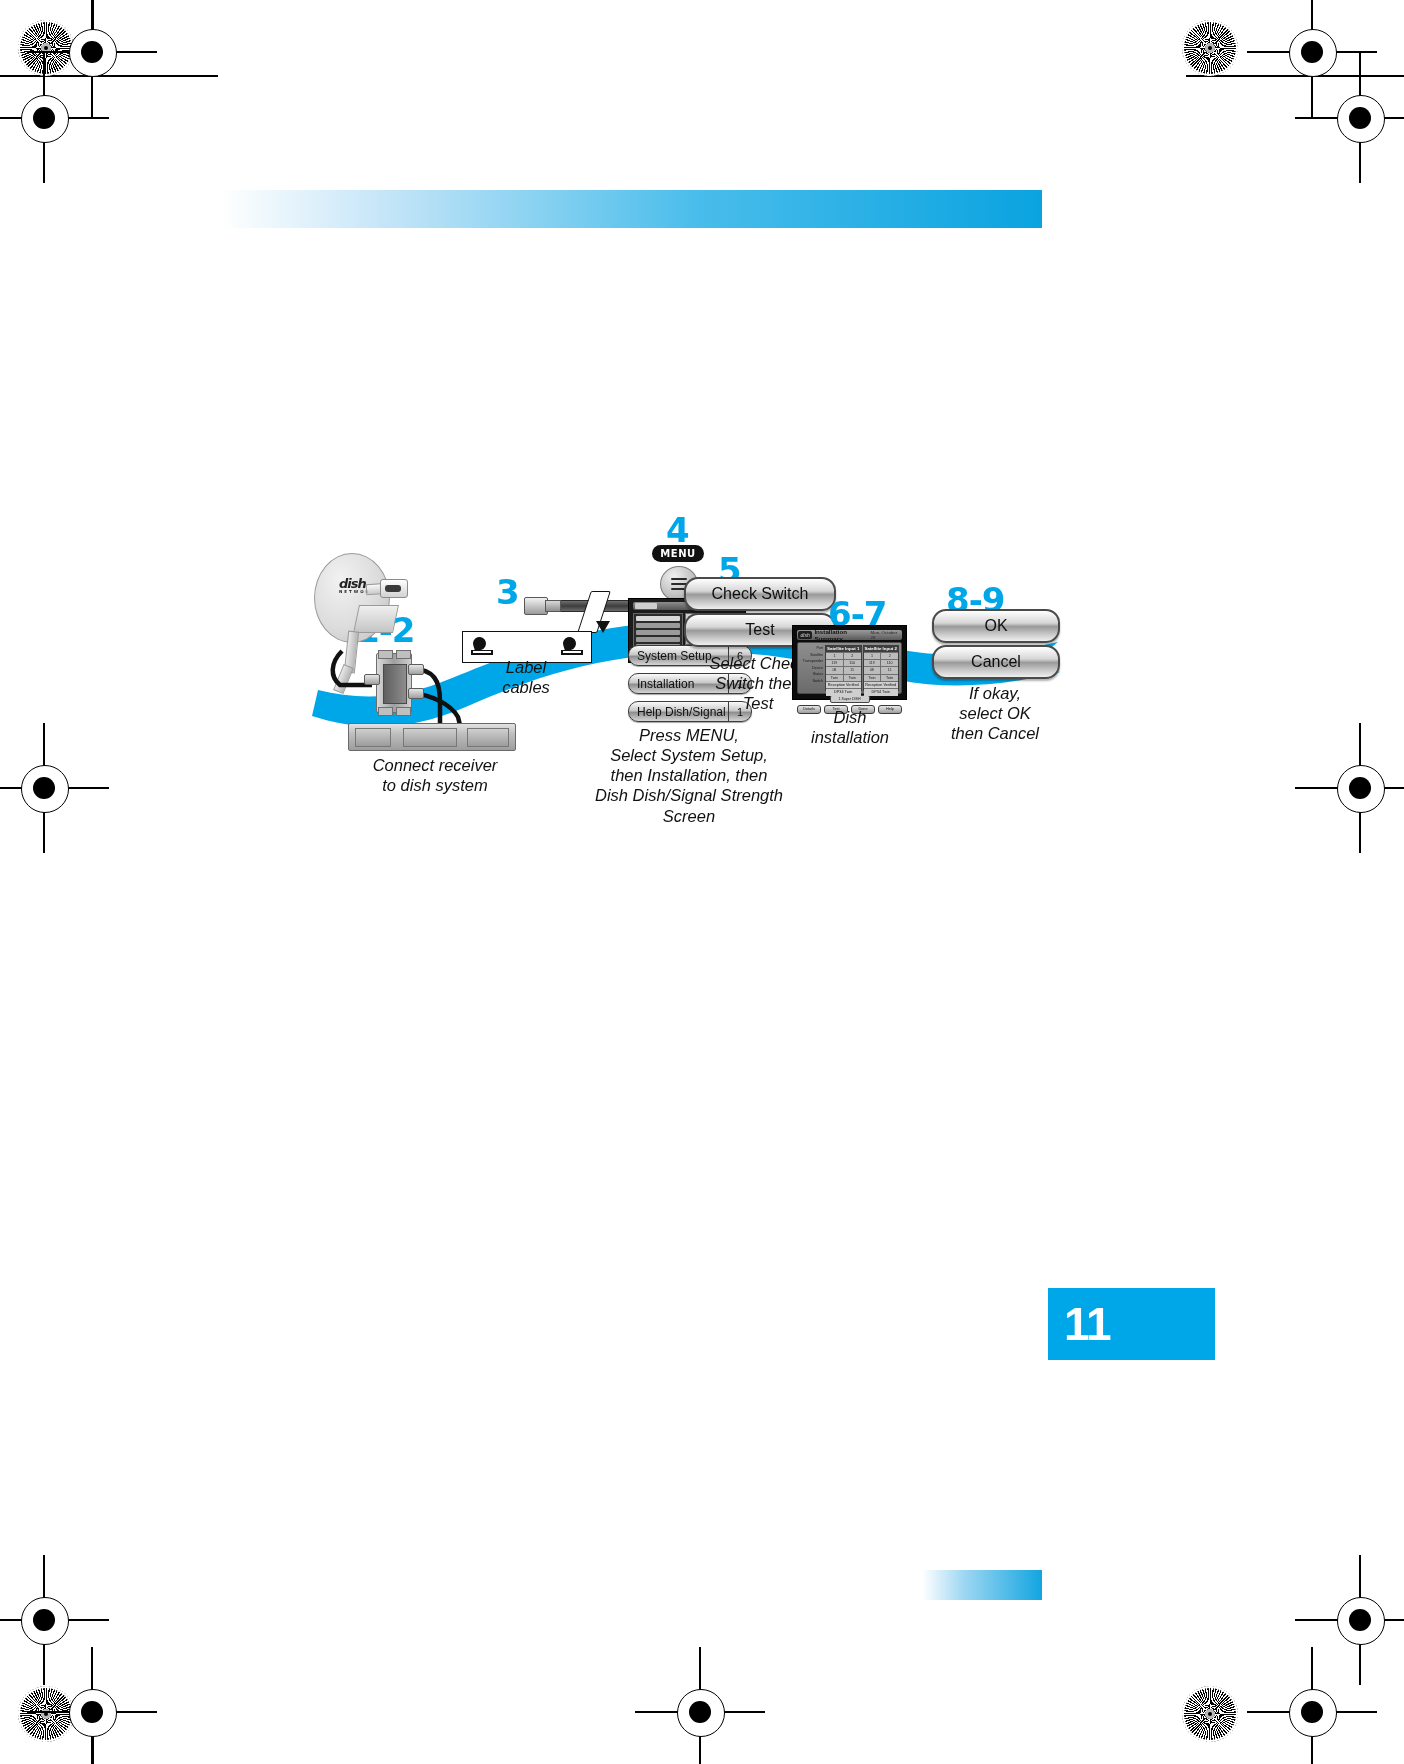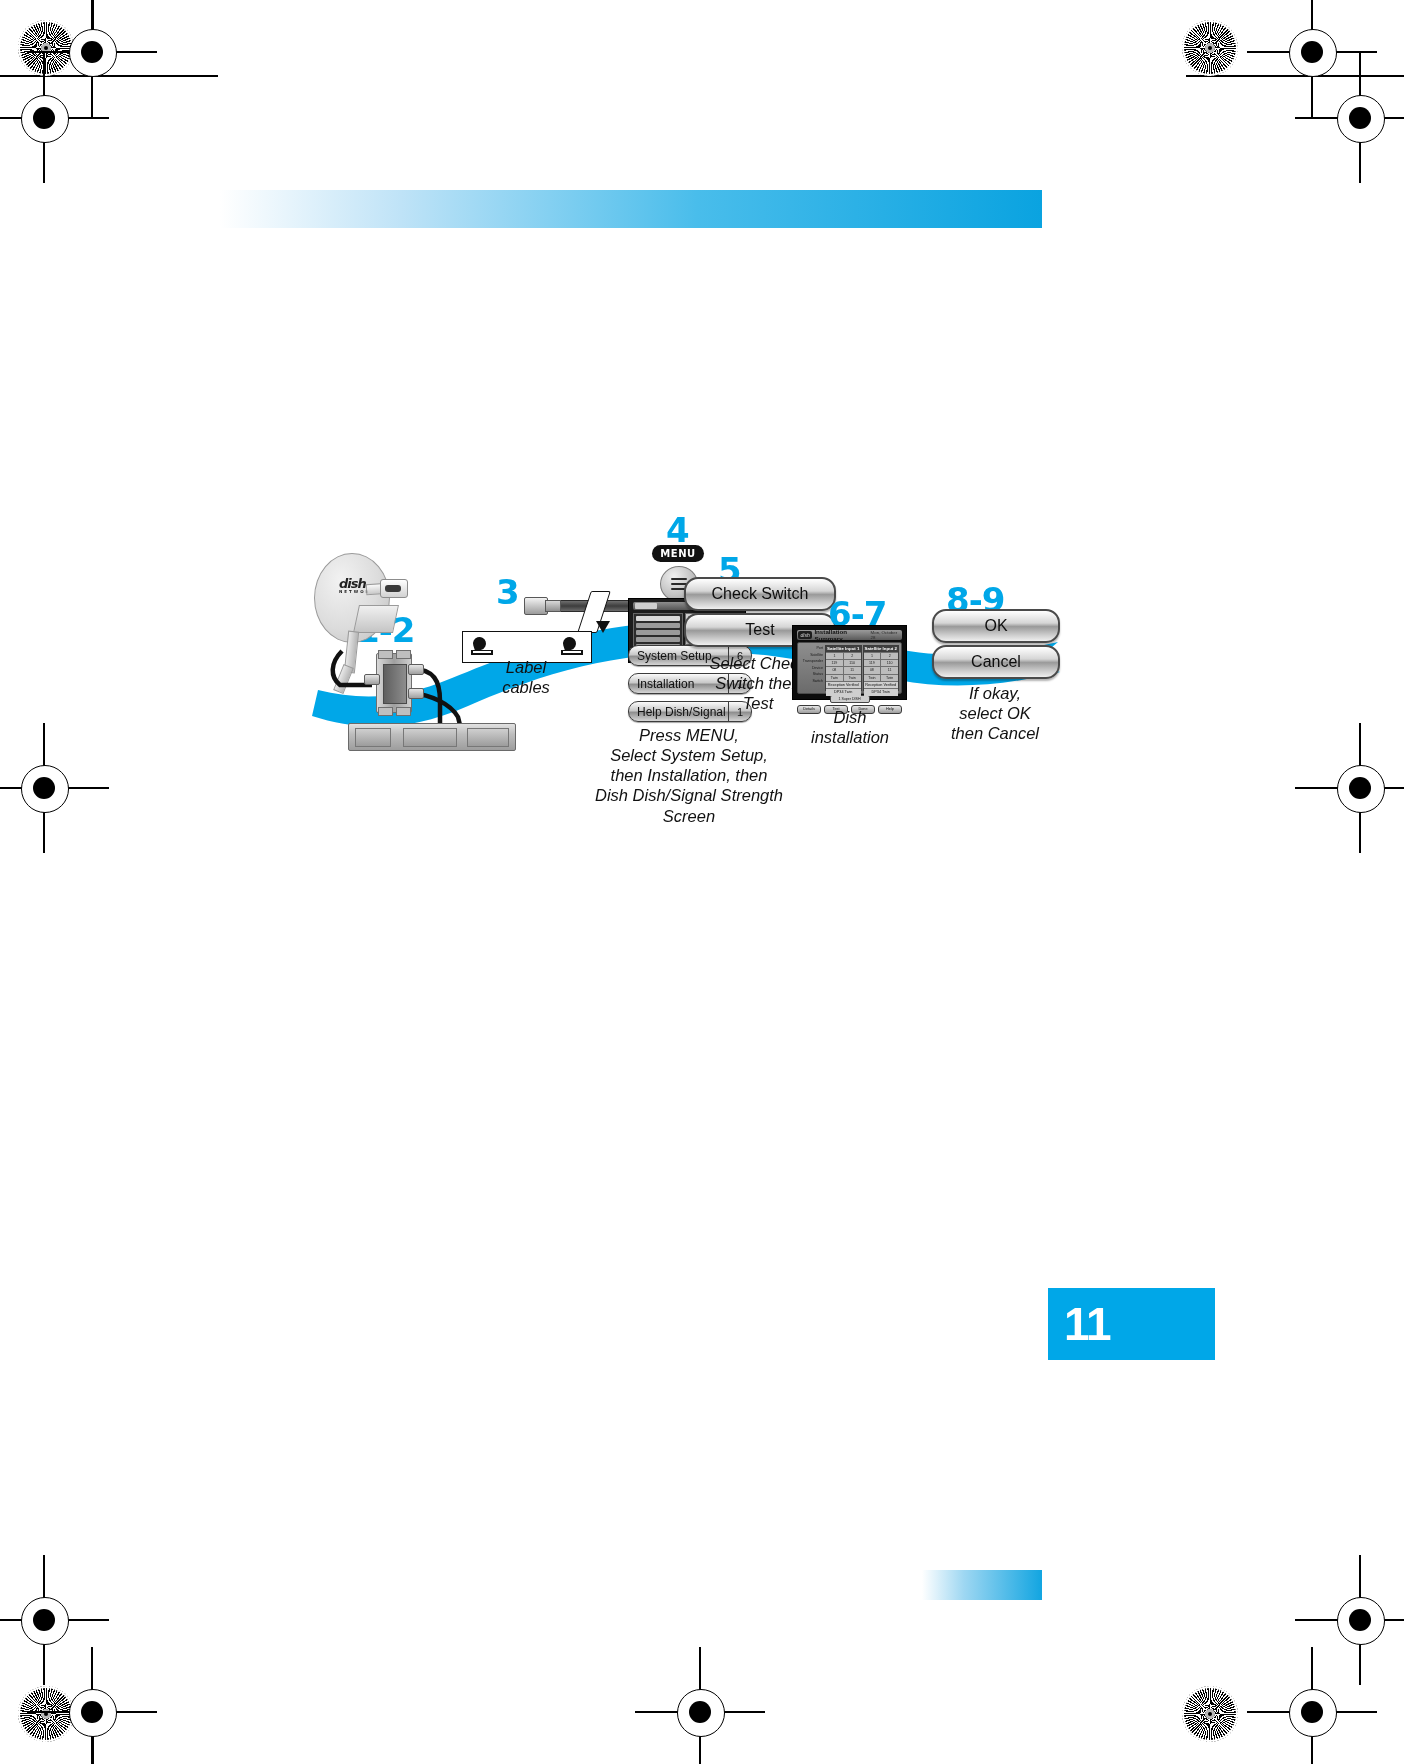--- a/index.html
+++ b/index.html
@@ -327,20 +327,24 @@
   <div class="port" style="left:64px;top:169px;"></div>
   <div class="port" style="left:108px;top:159px;"></div>
   <div class="port" style="left:108px;top:183px;"></div>
 
   <div class="receiver">
     <div class="slotA"></div>
     <div class="slotB"></div>
     <div class="slotC"></div>
   </div>
 
+  <div class="caption" style="left:10px;top:250px;width:250px;">
+    <div>Connect receiver</div>
+    <div>to dish system</div>
+  </div>
 
   <div class="stepnum" style="left:196px;top:70px;">3</div>
 
   <div class="crimper">
     <div class="rod"></div>
     <div class="barrel"></div>
     <div class="conn"></div>
     <div class="handle"></div>
   </div>
   <div class="arrow-down" style="left:296px;top:116px;"></div>

